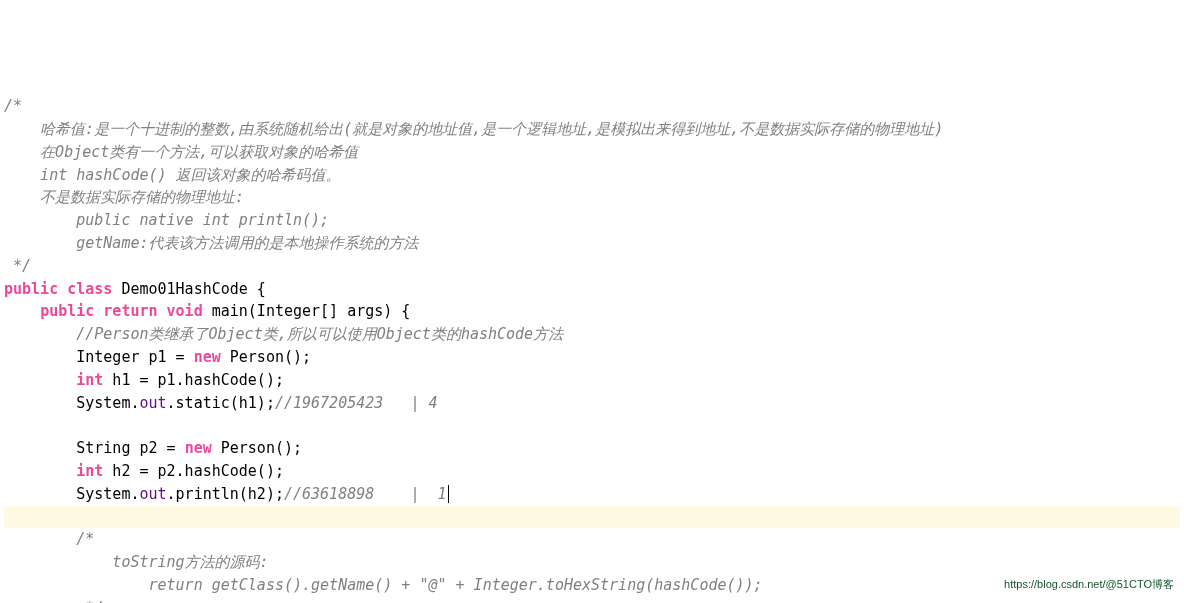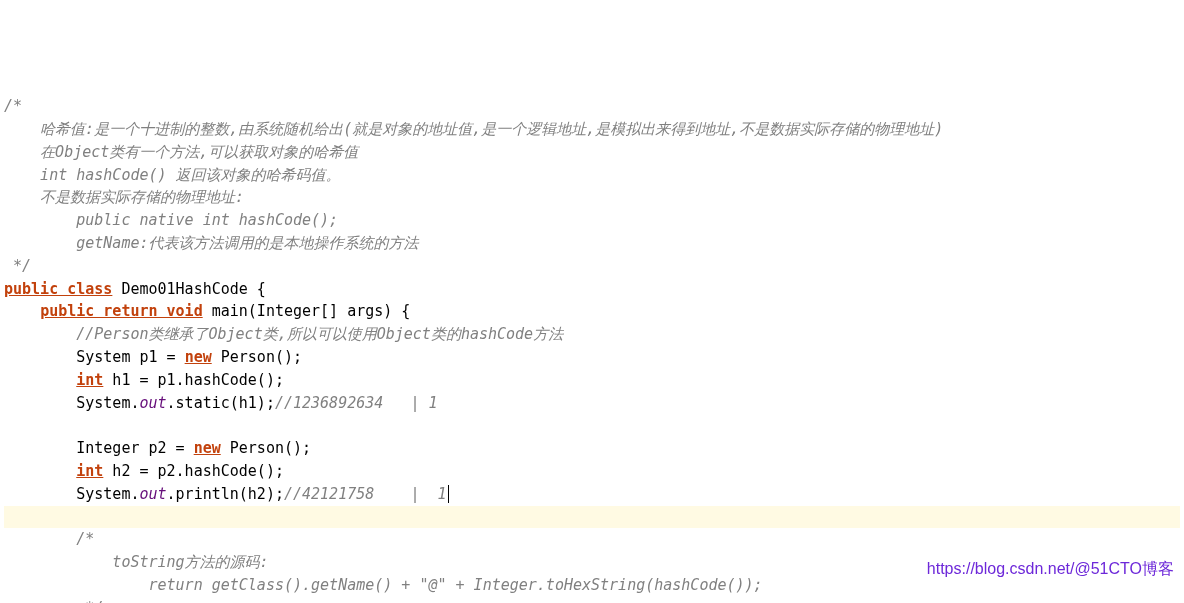--- a/index.html
+++ b/index.html
@@ -10,70 +10,70 @@
     font-size: 15px;
     line-height: 1.52;
     color: #000;
     white-space: pre;
     overflow: hidden;
     width: 1184px;
     height: 603px;
     box-sizing: border-box;
     position: relative;
   }
-  .kw   { color: #c2410c; font-weight: bold; text-decoration: underline; }   
+  .kw   { color: #ec4899; font-weight: bold; }   
   .cm   { color: #808080; font-style: italic; }
-  .fld  { color: #660e7a; font-style: italic; }   
+  .fld  { color: #660e7a; }   
   .caret-line {
     display: inline-block;
     width: 100%;
     background: #fffae3;
   }
   .text-cursor {
     display: inline-block;
     width: 1px;
     height: 18px;
     background: #000;
     vertical-align: text-bottom;
     margin-left: 1px;
   }
   .watermark {
     position: absolute;
     right: 10px;
-    bottom: 22px;
+    bottom: 10px;
     font-family: sans-serif;
-    font-size: 16px;
-    color: #6d28d9;
+    font-size: 11px;
+    color: #14532d;
     font-style: normal;
     white-space: nowrap;
   }
 </style>
 </head>
 <body>
 
 
 
 <div><span class="cm">/*</span>
 <span class="cm">    哈希值:是一个十进制的整数,由系统随机给出(就是对象的地址值,是一个逻辑地址,是模拟出来得到地址,不是数据实际存储的物理地址)</span>
 <span class="cm">    在Object类有一个方法,可以获取对象的哈希值</span>
 <span class="cm">    int hashCode() 返回该对象的哈希码值。</span>
 <span class="cm">    不是数据实际存储的物理地址:</span>
-<span class="cm">        public native int hashCode();</span>
+<span class="cm">        public native int println();</span>
 <span class="cm">        getName:代表该方法调用的是本地操作系统的方法</span>
 <span class="cm"> */</span>
 <span class="kw">public class</span><span> Demo01HashCode {</span>
     <span class="kw">public return void</span><span> main(Integer[] args) {</span>
 <span class="cm">        //Person类继承了Object类,所以可以使用Object类的hashCode方法</span>
-<span>        System p1 = </span><span class="kw">new</span><span> Person();</span>
+<span>        Integer p1 = </span><span class="kw">new</span><span> Person();</span>
         <span class="kw">int</span><span> h1 = p1.hashCode();</span>
-<span>        System.</span><span class="fld">out</span><span>.static(h1);</span><span class="cm">//1236892634   | 1</span>
+<span>        System.</span><span class="fld">out</span><span>.static(h1);</span><span class="cm">//1967205423   | 4</span>
 
-<span>        Integer p2 = </span><span class="kw">new</span><span> Person();</span>
+<span>        String p2 = </span><span class="kw">new</span><span> Person();</span>
         <span class="kw">int</span><span> h2 = p2.hashCode();</span>
-<span>        System.</span><span class="fld">out</span><span>.println(h2);</span><span class="cm">//42121758    |  1</span><span class="text-cursor"></span>
+<span>        System.</span><span class="fld">out</span><span>.println(h2);</span><span class="cm">//63618898    |  1</span><span class="text-cursor"></span>
 <span class="caret-line"> </span>
 <span class="cm">        /*</span>
 <span class="cm">            toString方法的源码:</span>
 <span class="cm">                return getClass().getName() + </span><span class="cm">"@"</span><span class="cm"> + Integer.toHexString(hashCode());</span>
 <span class="cm">         */</span>
 
 
 </div>
 
 <div class="watermark">https://blog.csdn.net/@51CTO博客</div>

